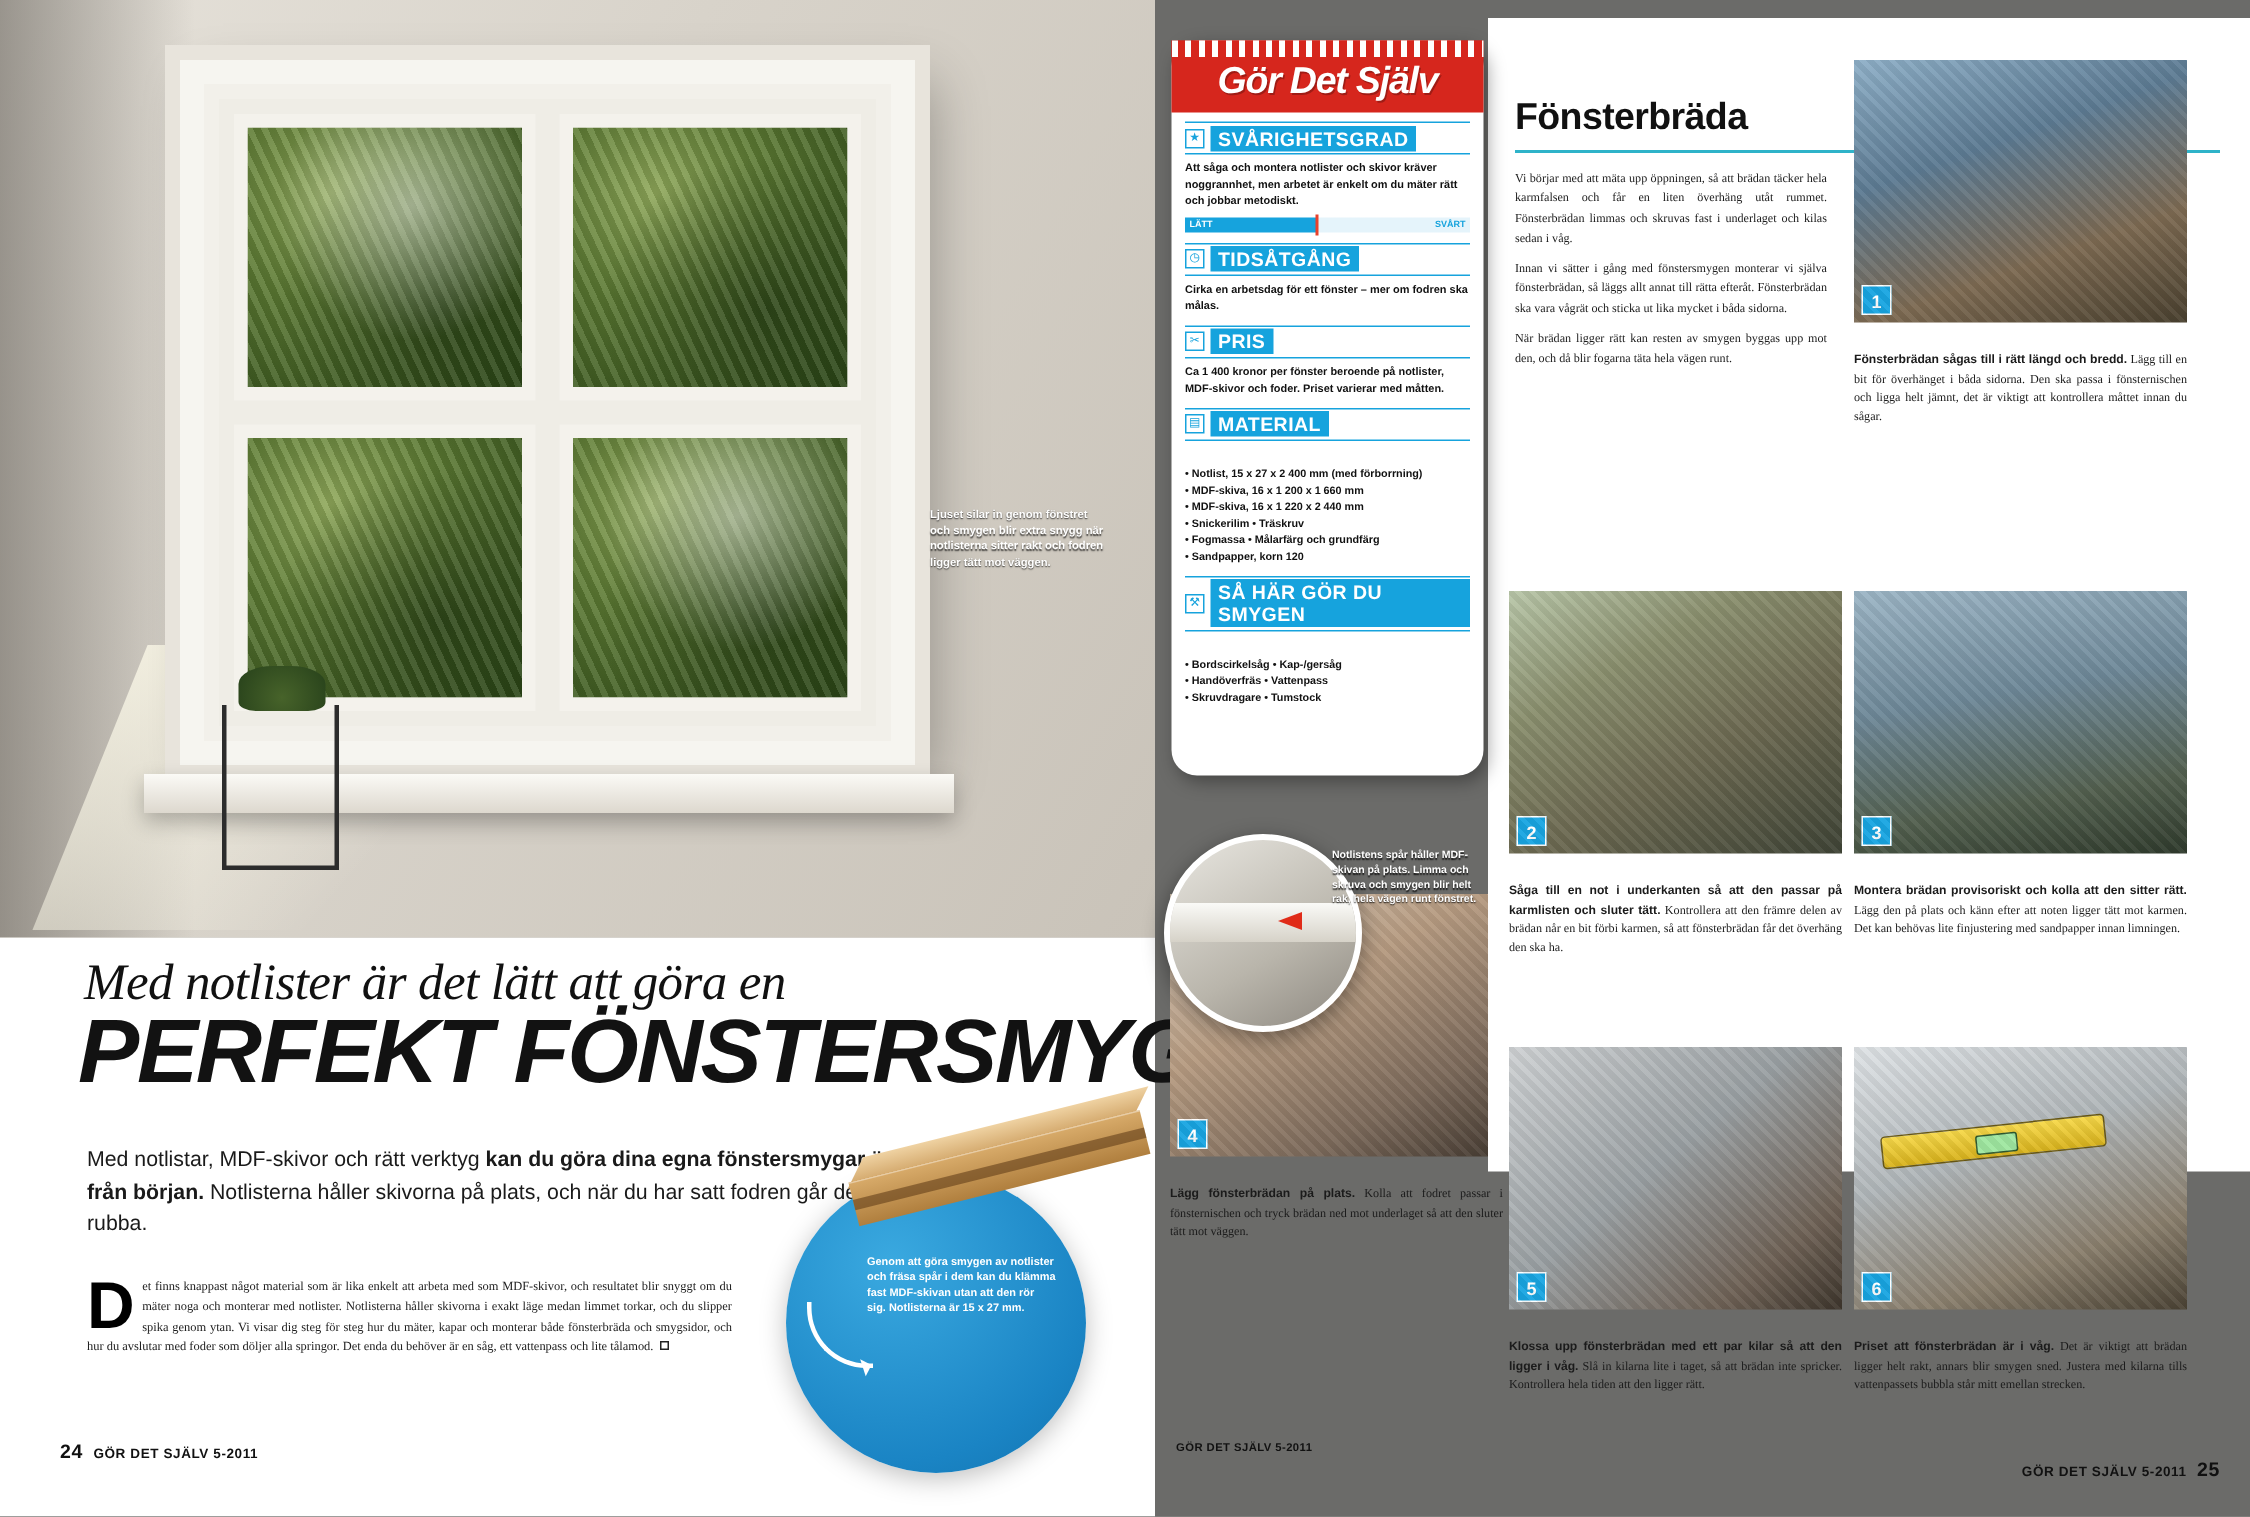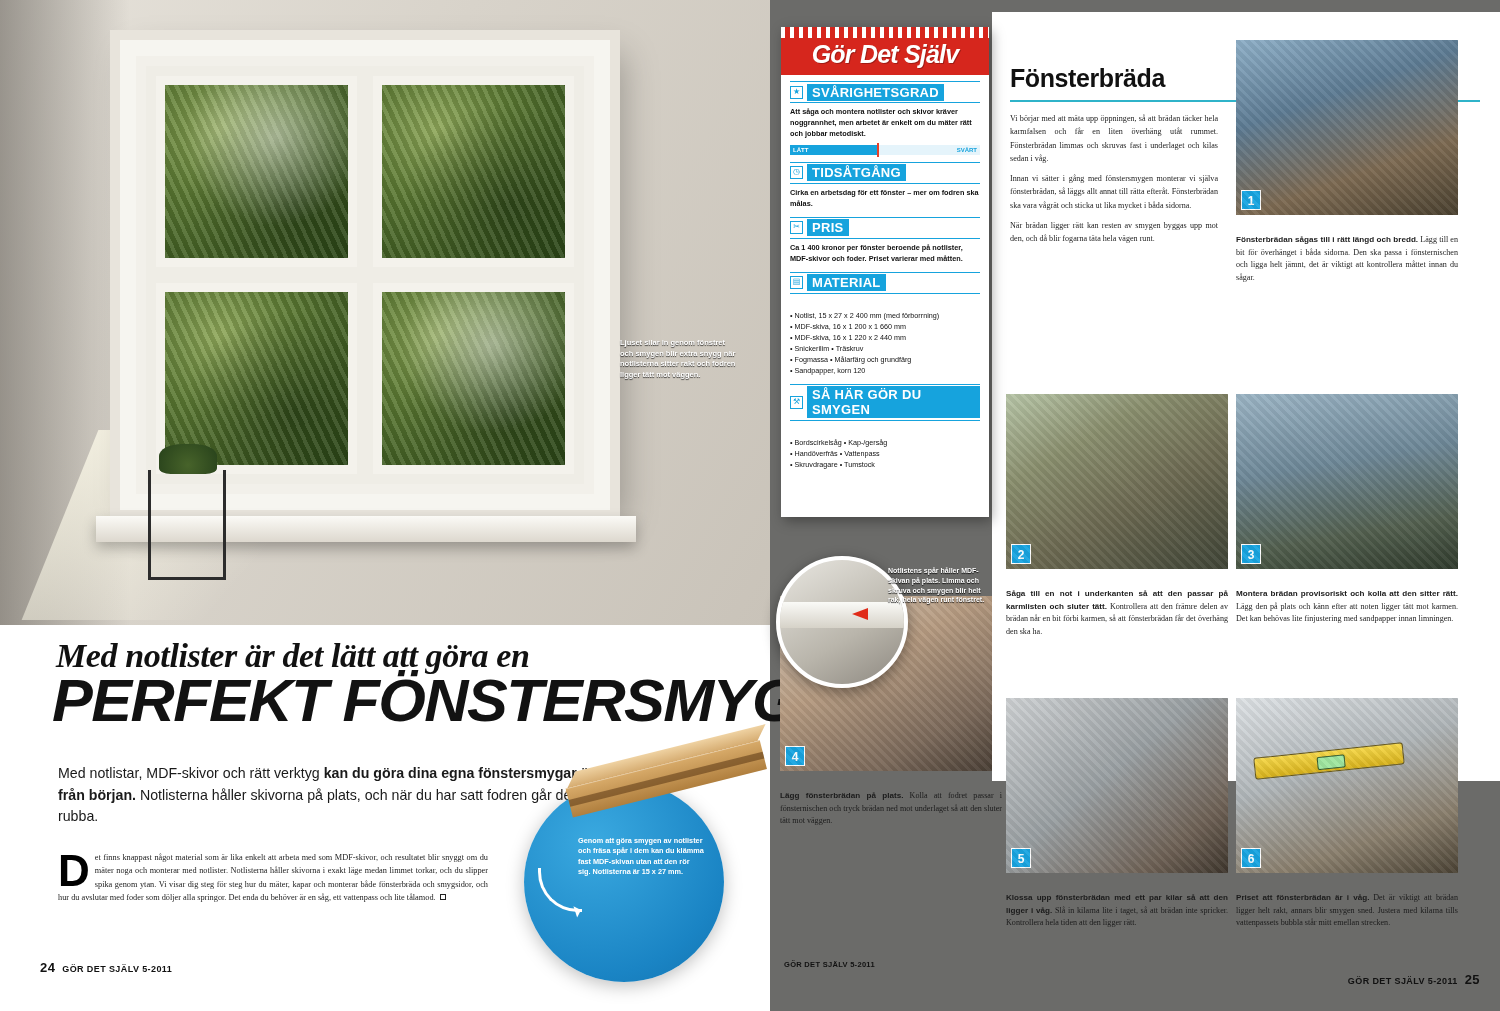--- a/index.html
+++ b/index.html
@@ -103,21 +103,21 @@
     color: #ffffff;
     font-size: 7.5px; line-height: 1.42; font-weight: 700;
     text-shadow: 0 1px 1px rgba(0,0,0,.75);
   }
 
   
   .kicker {
     position: absolute; left: 56px; top: 637px;
     width: 690px;
     font-family: "Liberation Serif", serif;
-    font-style: italic; font-weight: 700;
+    font-style: italic; font-weight: 400;
     font-size: 34px; letter-spacing: -.4px; color: #111;
     white-space: nowrap;
   }
   .headline {
     position: absolute; left: 52px; top: 672px;
     width: 700px;
     font-family: "Liberation Sans", sans-serif;
     font-weight: 700; font-style: italic;
     font-size: 60px; line-height: .96;
     letter-spacing: -1.5px; color: #121212;
@@ -206,20 +206,21 @@
     transform: rotate(-18deg);
   }
 
   
   #gds {
     position: absolute; left: 781px; top: 27px;
     width: 208px; height: 490px;
     background: #ffffff;
     box-shadow: 3px 4px 12px rgba(0,0,0,.35);
     z-index: 8;
+    border-radius: 17px;
   }
   .gds-perf {
     height: 11px;
     background: #d6261d;
     background-image: repeating-linear-gradient(90deg,
       #ffffff 0 4px, #d6261d 4px 9px);
   }
   .gds-logo {
     background: #d6261d;
     color: #ffffff;
@@ -242,21 +243,21 @@
     width: 13px; height: 13px; flex: none;
     border: 1.6px solid #16a3dd; color: #16a3dd;
     font-size: 8px; line-height: 10px; text-align: center;
   }
   .gds-head .t {
     background: #16a3dd; color: #fff;
     font-size: 13px; font-weight: 700; letter-spacing: .3px;
     padding: 1px 5px;
   }
   .gds-p { font-size: 7.3px; line-height: 1.5; color: #111; font-weight: 700; }
-  .gds-list { list-style: none; font-size: 7.2px; line-height: 1.55; color:#111; font-weight:400;margin-top:16px; }
+  .gds-list { list-style: none; font-size: 7.2px; line-height: 1.55; color:#111; font-weight:700;margin-top:16px; }
   .gds-list li::before { content: "• "; }
   .gds-bar {
     position: relative; height: 10px; margin: 5px 0 2px;
     background: linear-gradient(90deg, #16a3dd 0 46%, #e5f4fb 46% 100%);
     display:flex; align-items:center; justify-content:space-between;
     padding: 0 3px;
     font-size: 6px; font-weight: 700; color:#fff;
   }
   .gds-bar .hi { color:#16a3dd; }
   .gds-bar .pin {

